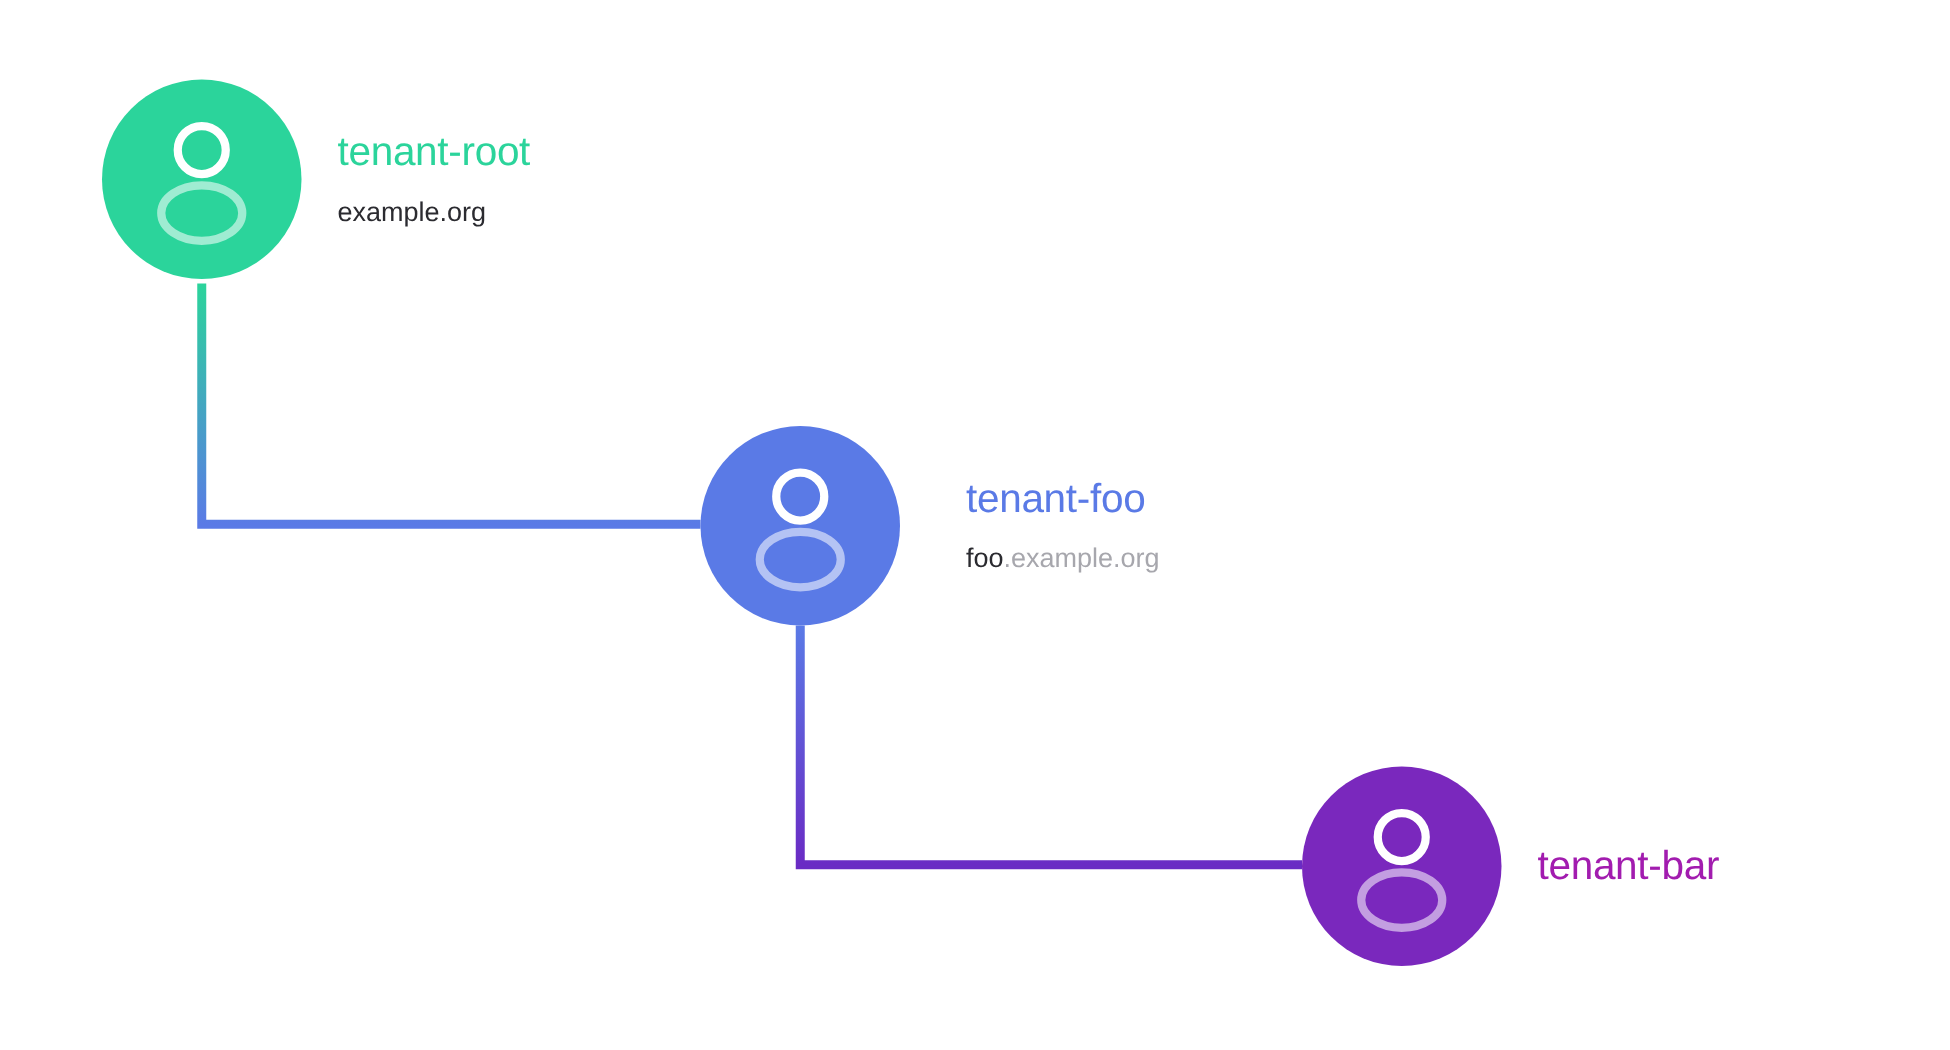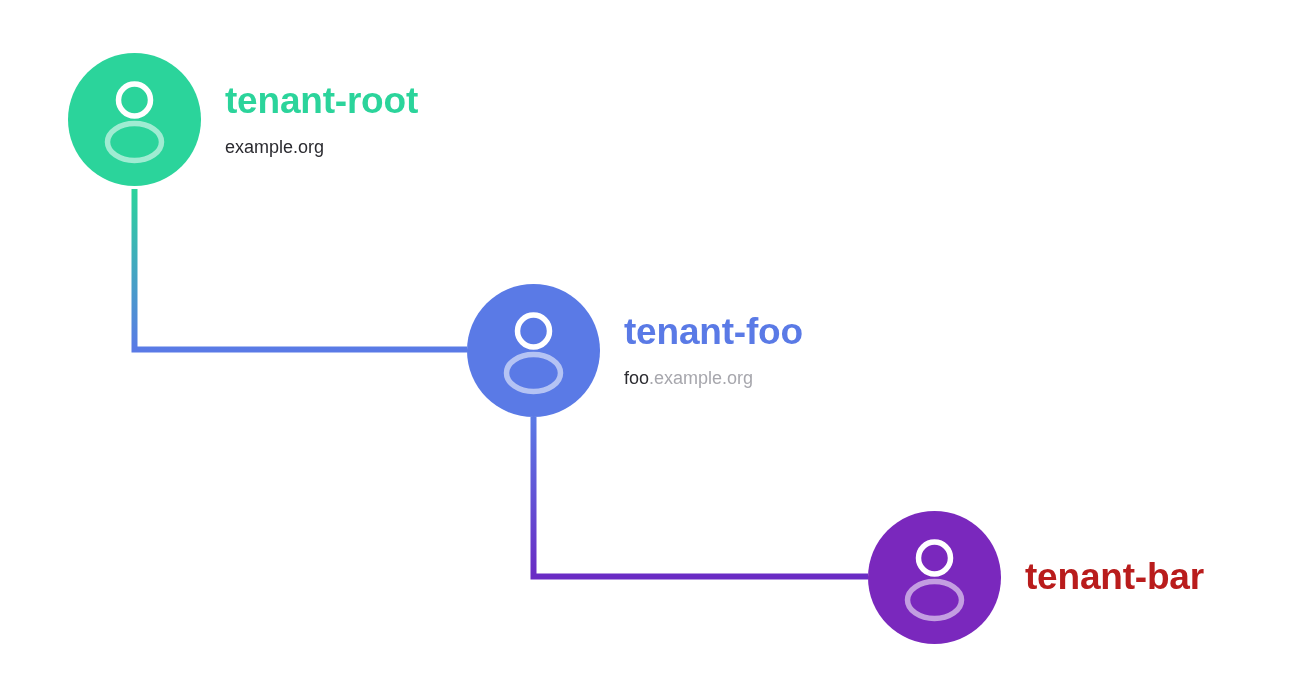--- a/index.html
+++ b/index.html
@@ -49,40 +49,40 @@
     height: 133px;
     display: block;
   }
   .node-text {
     margin-left: 24px;
     display: flex;
     flex-direction: column;
     justify-content: center;
   }
   .node-title {
-    font-size: 37px;
-    font-weight: bold;
+    font-size: 27px;
+    font-weight: normal;
     letter-spacing: -0.2px;
     line-height: 1.1;
     white-space: nowrap;
   }
   .node-subtitle {
     margin-top: 16px;
     font-size: 18px;
     font-weight: normal;
     line-height: 1.1;
     white-space: nowrap;
     color: #2b2b30;
   }
   .sub-dark { color: #2b2b30; }
   .sub-muted { color: #a7a7ad; margin-top: 44px; }
 
   
   #node-root { left: 68px;  top: 53px;  }
-  #node-foo  { left: 467px; top: 284px; }
+  #node-foo  { left: 467px; top: 284px; gap: 20px; }
   #node-bar  { left: 868px; top: 511px; }
 </style>
 </head>
 <body>
 
 <div id="canvas">
 
   <svg class="connector-svg" viewBox="0 0 1300 700" xmlns="http://www.w3.org/2000/svg">
     <defs>
       <linearGradient id="grad-root-foo" x1="0" y1="0" x2="0" y2="1">
@@ -131,17 +131,17 @@
   </div>
 
   <div class="node" id="node-bar">
     <div class="avatar" style="background:#7a28bd;">
       <svg viewBox="0 0 133 133">
         <circle cx="66.5" cy="47" r="16" fill="none" stroke="#ffffff" stroke-width="5.5"></circle>
         <ellipse cx="66.5" cy="89" rx="27" ry="18.5" fill="none" stroke="#ffffff" stroke-opacity="0.55" stroke-width="5.5"></ellipse>
       </svg>
     </div>
     <div class="node-text">
-      <div class="node-title" style="color:#b91c1c;">tenant-bar</div>
+      <div class="node-title" style="color:#a21caf;">tenant-bar</div>
     </div>
   </div>
 
 </div>
 
 </body></html>

